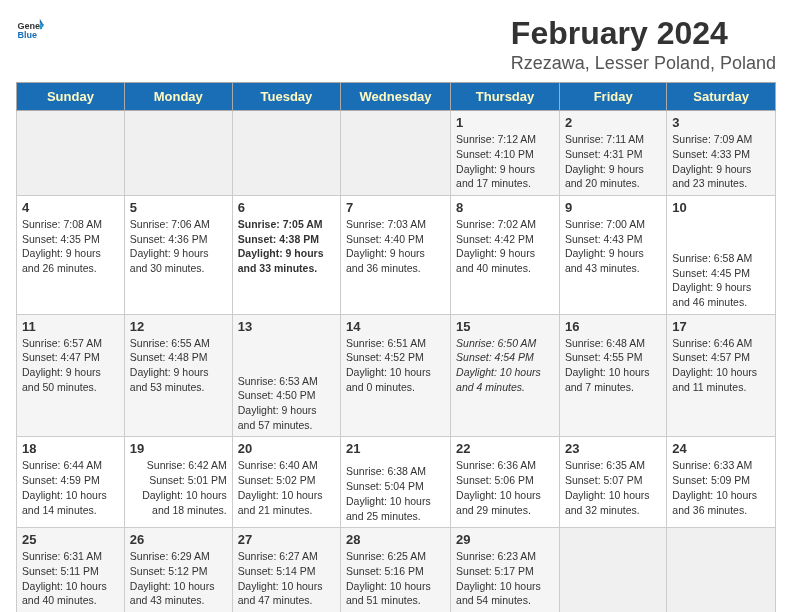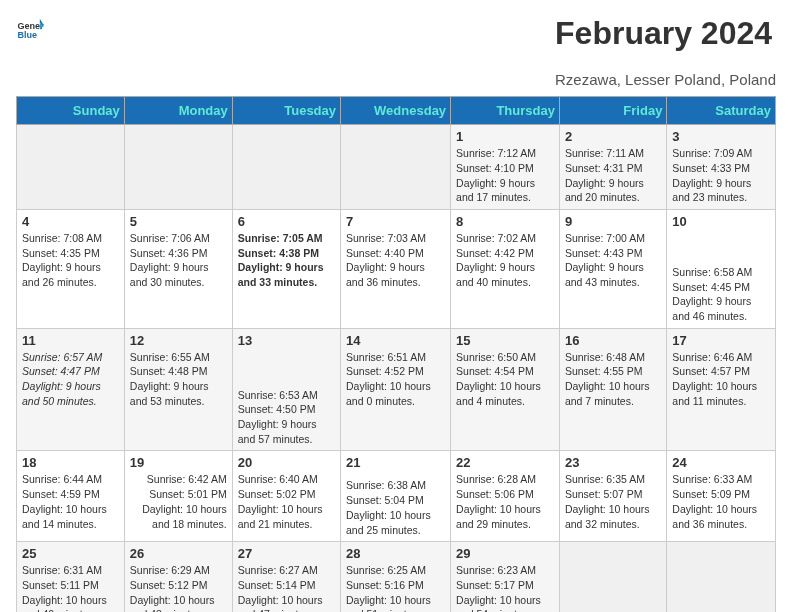--- a/index.html
+++ b/index.html
@@ -28,36 +28,36 @@
     .title-block {
       text-align: left;
     }
     .month-title {
       font-size: 32px;
       font-weight: bold;
       color: #333;
       line-height: 1.1;
     }
     .location {
-      font-size: 15px;
+      font-size: 18px;
       color: #555;
-      margin-top: 20px;
+      margin-top: 2px;
     }
     .calendar-table {
       width: 100%;
       border-collapse: collapse;
       margin-top: 4px;
     }
     .calendar-table th {
       background: #1a6eb5;
-      color: #5eead4;
+      color: #fef9c3;
       font-size: 13px;
       font-weight: bold;
       padding: 6px 4px;
-      text-align: right;
+      text-align: center;
       border: 1px solid #aaa;
     }
     .calendar-table td {
       vertical-align: top;
       border: 1px solid #ccc;
       padding: 4px 5px;
       width: 113px;
       min-height: 80px;
       background: #fff;
       font-size: 11px;
@@ -190,21 +190,21 @@
           <span class="day-num">10</span>
           <div class="day-info" style="white-space: pre-line; margin-top: 36px;">Sunrise: 6:58 AM
 Sunset: 4:45 PM
 Daylight: 9 hours
 and 46 minutes.</div>
         </td>
       </tr>
       <tr>
         <td>
           <span class="day-num">11</span>
-          <div class="day-info" style="white-space: pre-line; font-style: italic;">Sunrise: 6:57 AM
+          <div class="day-info" style="white-space: pre-line;">Sunrise: 6:57 AM
 Sunset: 4:47 PM
 Daylight: 9 hours
 and 50 minutes.</div>
         </td>
         <td>
           <span class="day-num">12</span>
           <div class="day-info" style="white-space: pre-line;">Sunrise: 6:55 AM
 Sunset: 4:48 PM
 Daylight: 9 hours
 and 53 minutes.</div>
@@ -218,21 +218,21 @@
         </td>
         <td>
           <span class="day-num">14</span>
           <div class="day-info" style="white-space: pre-line;">Sunrise: 6:51 AM
 Sunset: 4:52 PM
 Daylight: 10 hours
 and 0 minutes.</div>
         </td>
         <td>
           <span class="day-num">15</span>
-          <div class="day-info" style="white-space: pre-line;">Sunrise: 6:50 AM
+          <div class="day-info" style="white-space: pre-line; font-style: italic;">Sunrise: 6:50 AM
 Sunset: 4:54 PM
 Daylight: 10 hours
 and 4 minutes.</div>
         </td>
         <td>
           <span class="day-num">16</span>
           <div class="day-info" style="white-space: pre-line;">Sunrise: 6:48 AM
 Sunset: 4:55 PM
 Daylight: 10 hours
 and 7 minutes.</div>
@@ -269,21 +269,21 @@
         </td>
         <td>
           <span class="day-num">21</span>
           <div class="day-info" style="white-space: pre-line; margin-top: 8px;">Sunrise: 6:38 AM
 Sunset: 5:04 PM
 Daylight: 10 hours
 and 25 minutes.</div>
         </td>
         <td>
           <span class="day-num">22</span>
-          <div class="day-info" style="white-space: pre-line;">Sunrise: 6:28 AM
+          <div class="day-info" style="white-space: pre-line;">Sunrise: 6:36 AM
 Sunset: 5:06 PM
 Daylight: 10 hours
 and 29 minutes.</div>
         </td>
         <td>
           <span class="day-num">23</span>
           <div class="day-info" style="white-space: pre-line;">Sunrise: 6:35 AM
 Sunset: 5:07 PM
 Daylight: 10 hours
 and 32 minutes.</div>

